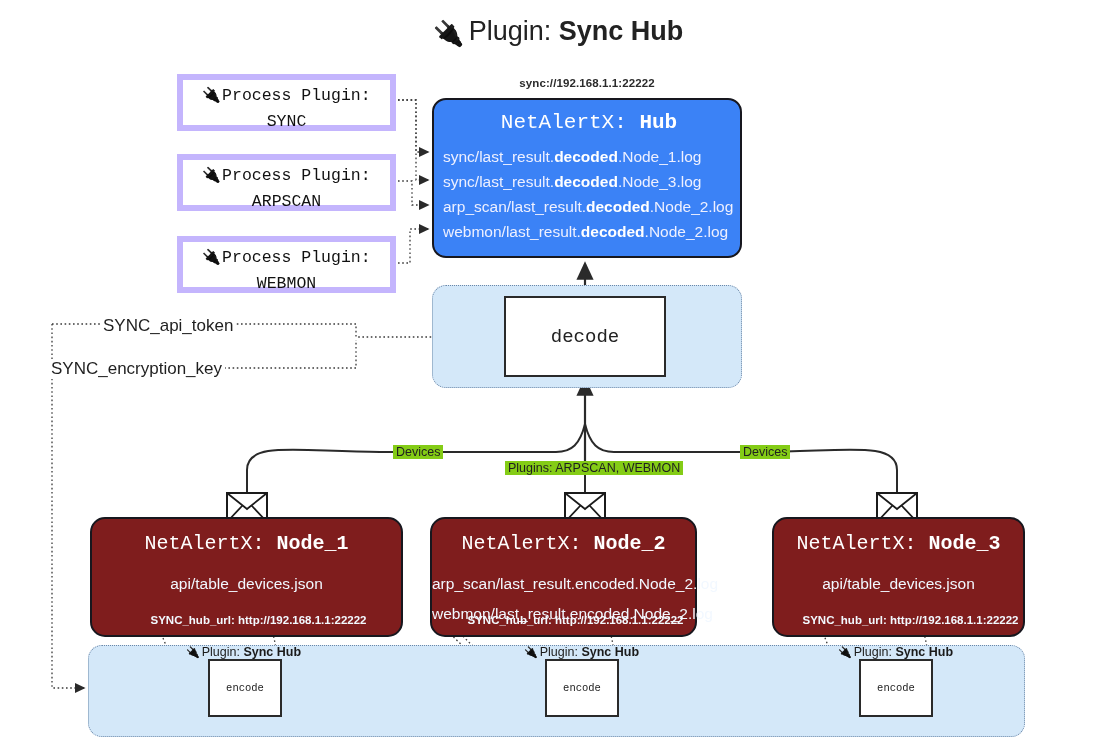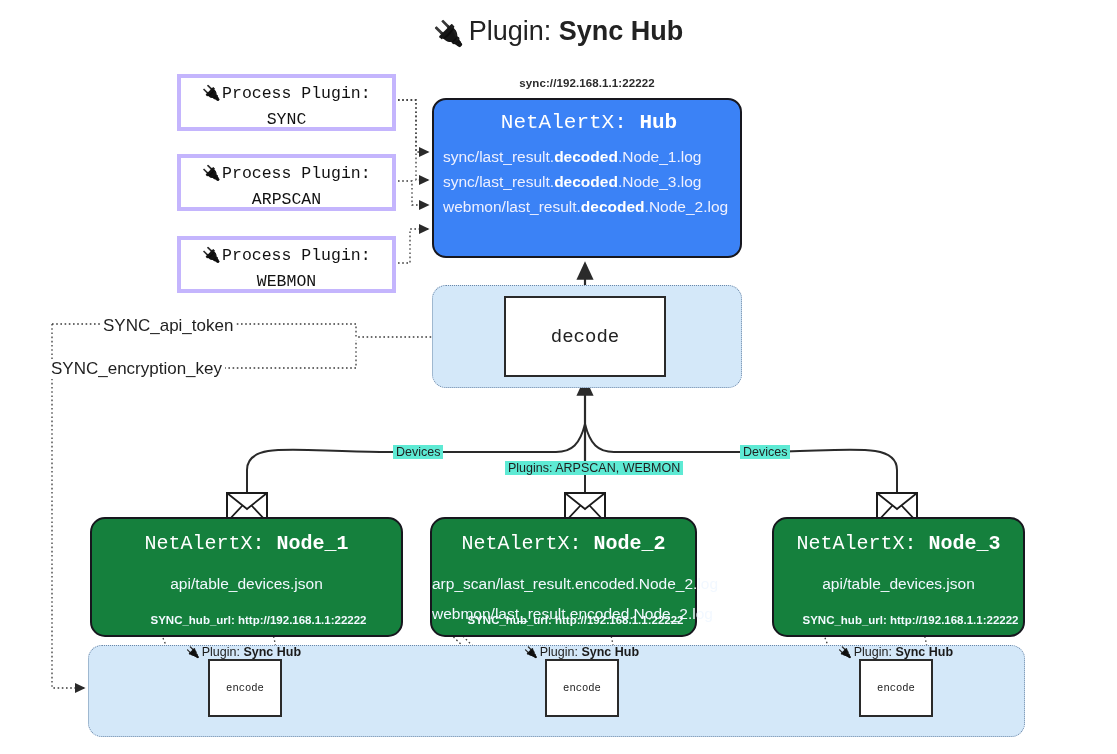--- a/index.html
+++ b/index.html
@@ -10,21 +10,21 @@
 
   
   .page-title{position:absolute;left:0;top:16px;width:1117px;text-align:center;
     font-size:27px;color:#222;white-space:nowrap;}
   .page-title .plug{display:inline-block;transform:translateY(2px) rotate(0deg);
     font-size:25px;margin-right:4px;filter:grayscale(1) contrast(1.3) brightness(.25);}
   .page-title .strong{font-weight:bold;}
 
   
   .proc-box{position:absolute;box-sizing:border-box;background:#ffffff;
-    border:4px solid #c4b5fd;width:219px;height:57px;
+    border:6px solid #c4b5fd;width:219px;height:57px;
     font-family:"Liberation Mono","DejaVu Sans Mono",monospace;
     font-size:16.5px;line-height:26px;text-align:center;padding-top:2px;color:#111;}
   .proc-box .l1{display:block;white-space:nowrap;}
   .proc-box .l2{display:block;white-space:nowrap;}
   .proc-box .plug{font-family:"DejaVu Sans",sans-serif;font-size:15px;
     filter:grayscale(1) contrast(1.3) brightness(.2);margin-right:1px;}
 
   
   .hub-url{position:absolute;left:432px;top:77px;width:310px;text-align:center;
     font-size:11.5px;font-weight:bold;color:#2b2b2b;letter-spacing:.1px;}
@@ -41,27 +41,27 @@
 
   
   .decode-panel{position:absolute;left:432px;top:285px;width:310px;height:103px;
     box-sizing:border-box;background:#d4e8f9;border:1.6px dotted #6b87a8;border-radius:14px;}
   .decode-box{position:absolute;left:504px;top:296px;width:162px;height:81px;
     box-sizing:border-box;background:#ffffff;border:2.2px solid #2a2a2a;
     font-family:"Liberation Mono","DejaVu Sans Mono",monospace;
     font-size:19px;color:#232323;display:flex;align-items:center;justify-content:center;}
 
   
-  .edge-label{position:absolute;font-size:12.5px;color:#1f1f1f;background:#5eead4;
+  .edge-label{position:absolute;font-size:12.5px;color:#1f1f1f;background:#84cc16;
     white-space:nowrap;padding:0 3px;}
   .token-label{position:absolute;font-size:17px;color:#1f1f1f;background:#ffffff;
     white-space:nowrap;padding:0 3px;}
 
   
-  .node{position:absolute;box-sizing:border-box;background:#15803d;
+  .node{position:absolute;box-sizing:border-box;background:#7f1d1d;
     border:2.5px solid #17171e;border-radius:15px;}
   .node-title{position:absolute;left:0;top:13px;width:100%;text-align:center;
     font-family:"Liberation Mono","DejaVu Sans Mono",monospace;font-size:20px;
     color:#ffffff;white-space:nowrap;}
   .node-title .b{font-weight:bold;}
   .node-lines{position:absolute;left:0;top:50px;width:100%;text-align:center;}
   .node-lines .nrow{font-size:15.5px;color:#f2f8ff;line-height:30px;white-space:nowrap;}
   .node-foot{position:absolute;left:0;bottom:9px;width:100%;text-align:center;
     font-size:11.5px;font-weight:bold;color:#f3f9ff;white-space:nowrap;padding-left:12px;}
 
@@ -158,20 +158,21 @@
     <span class="l1"><span class="plug">🔌</span><span>Process Plugin:</span></span>
     <span class="l2">WEBMON</span>
   </div>
 
   <div class="hub-url">sync://192.168.1.1:22222</div>
   <div class="hub">
     <div class="hub-title"><span>NetAlertX: </span><span class="b">Hub</span></div>
     <div class="hub-lines">
       <div class="row"><span>sync/last_result.</span><b>decoded</b><span>.Node_1.log</span></div>
       <div class="row"><span>sync/last_result.</span><b>decoded</b><span>.Node_3.log</span></div>
+      <div class="row"><span>arp_scan/last_result.</span><b>decoded</b><span>.Node_2.log</span></div>
       <div class="row"><span>webmon/last_result.</span><b>decoded</b><span>.Node_2.log</span></div>
     </div>
   </div>
 
   <div class="decode-panel"></div>
   <div class="decode-box">decode</div>
 
   <div class="token-label" style="left:100px;top:316px;">SYNC_api_token</div>
   <div class="token-label" style="left:48px;top:359px;">SYNC_encryption_key</div>
 

